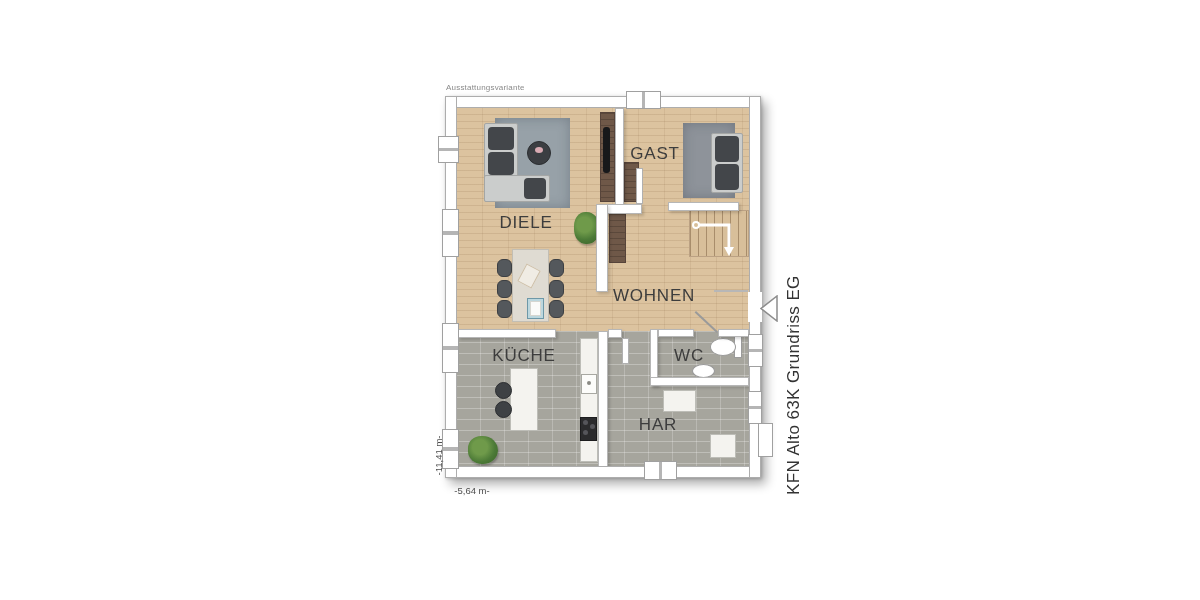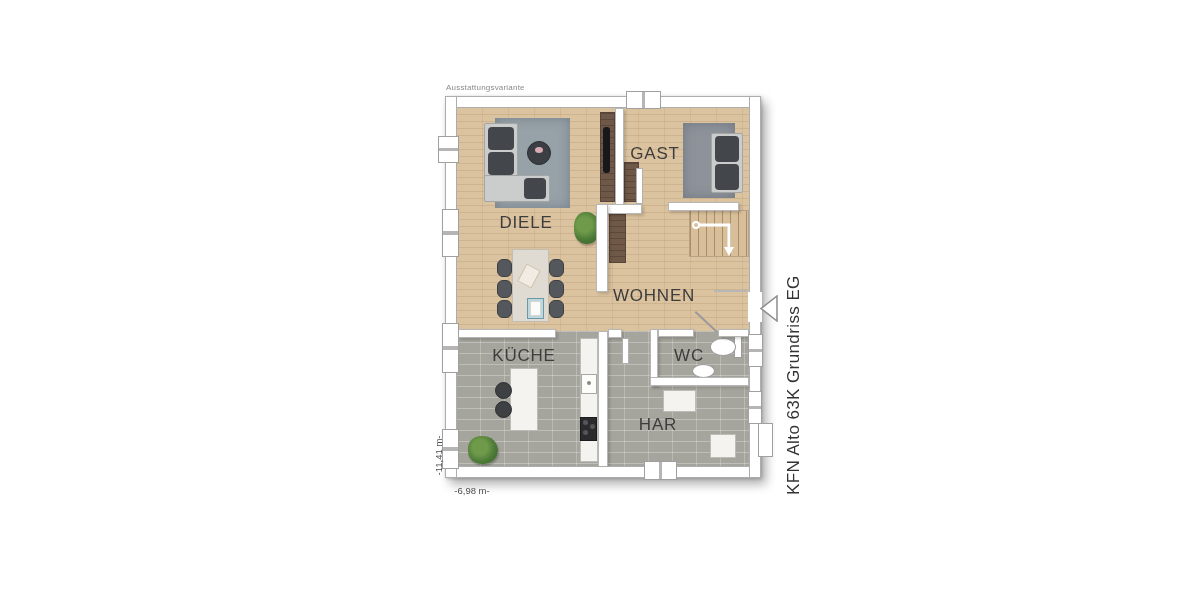--- a/index.html
+++ b/index.html
@@ -154,17 +154,17 @@
   </svg>
 
   <div class="abs room-label" style="left:518px;top:223px;">DIELE</div>
   <div class="abs room-label" style="left:647px;top:154px;">GAST</div>
   <div class="abs room-label" style="left:646px;top:296px;">WOHNEN</div>
   <div class="abs room-label" style="left:516px;top:356px;">KÜCHE</div>
   <div class="abs room-label" style="left:681px;top:356px;">WC</div>
   <div class="abs room-label" style="left:650px;top:425px;">HAR</div>
 
   <div class="abs dim dim-v" style="left:402px;top:450px;width:56px;text-align:center;">-11,41 m-</div>
-  <div class="abs dim" style="left:442px;top:485px;width:44px;text-align:center;">-6,98 m-</div>
+  <div class="abs dim" style="left:442px;top:485px;width:44px;text-align:center;">-5,64 m-</div>
 
   <div class="abs side-title" style="left:681px;top:380px;width:210px;text-align:center;">KFN Alto 63K Grundriss EG</div>
 
 </div>
 
 </body></html>

